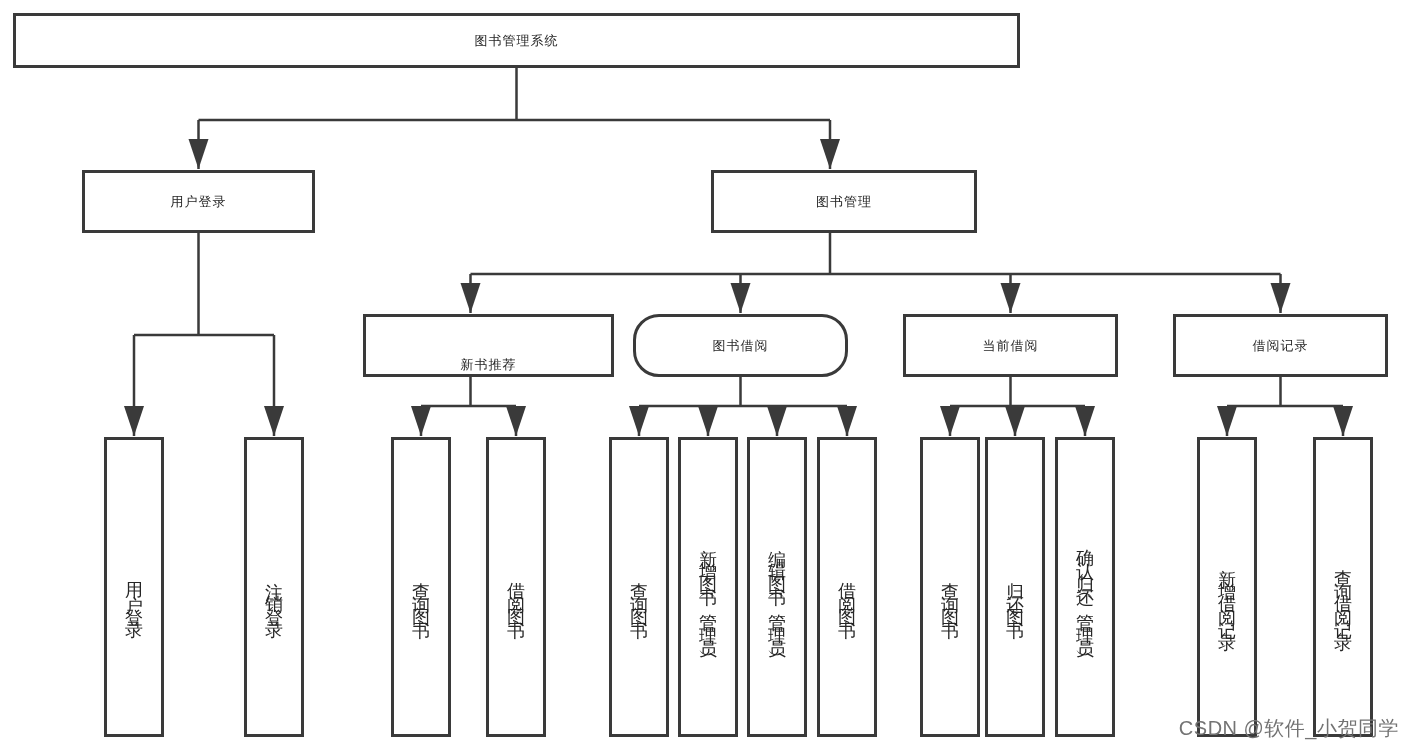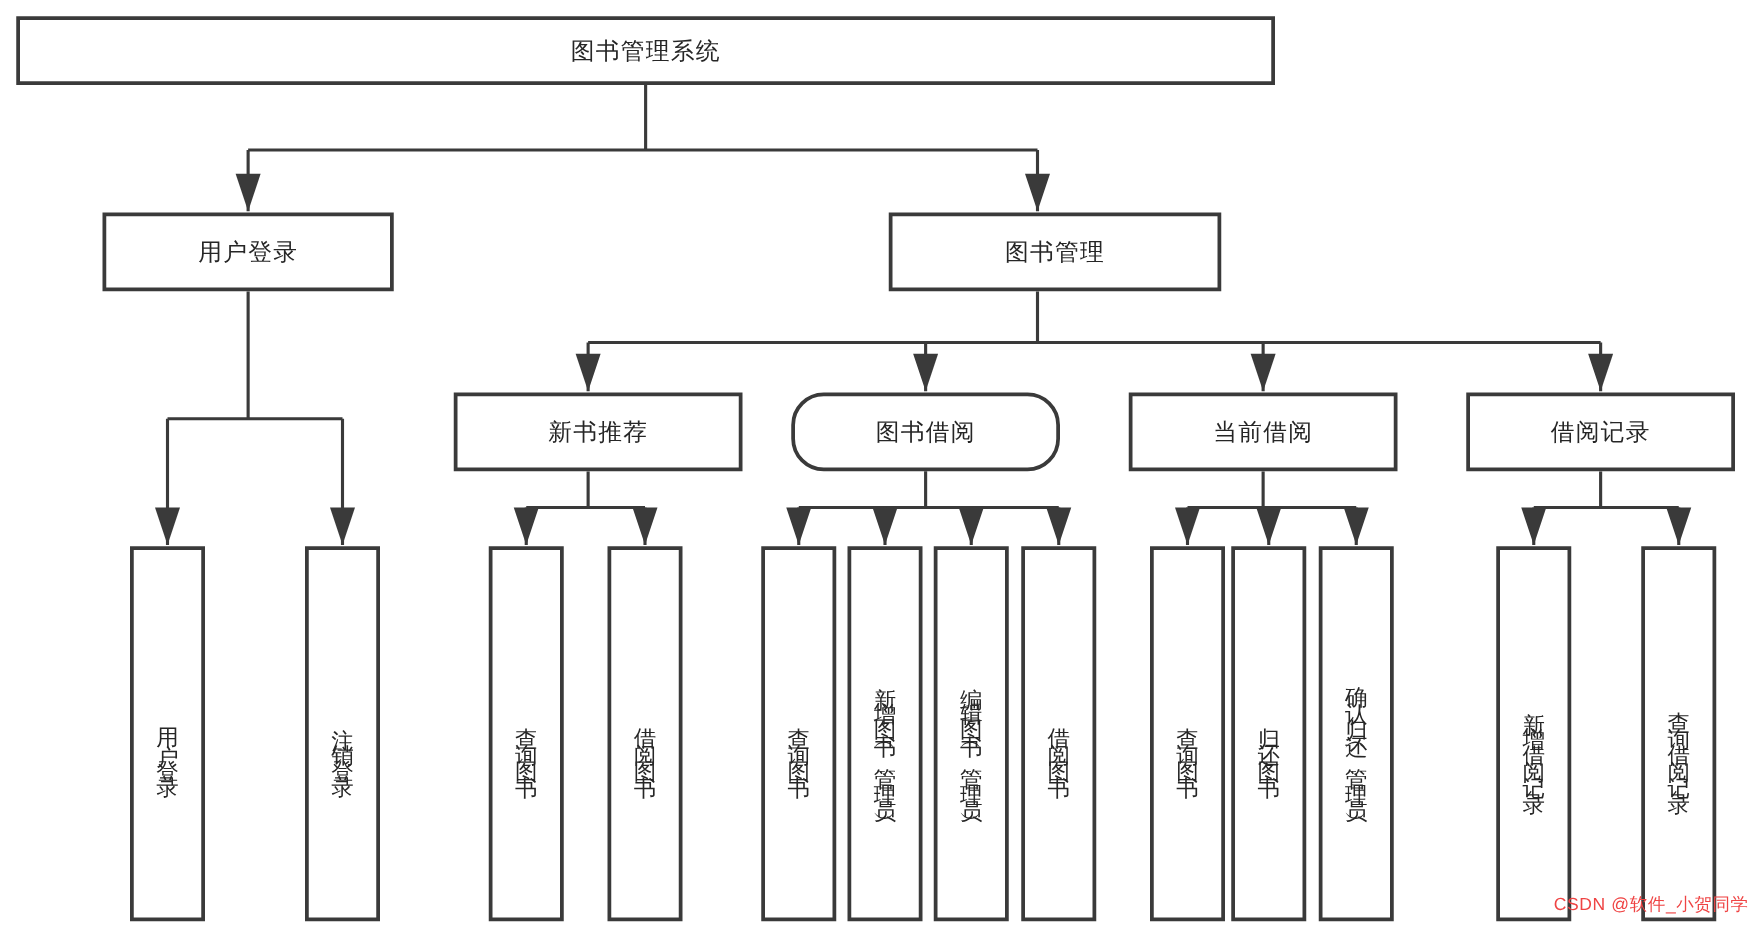--- a/index.html
+++ b/index.html
@@ -11,53 +11,53 @@
     overflow:hidden;
   }
   .wires{position:absolute;left:0;top:0;width:1405px;height:747px;}
   .node{
     position:absolute;
     box-sizing:border-box;
     background:#ffffff;
     border:3px solid #3a3a3a;
     display:flex;align-items:center;justify-content:center;
     color:#262626;
-    font-size:19px;
+    font-size:13px;
     letter-spacing:1px;
     text-align:center;
   }
   .node.v{font-size:18px;}
   .node.v .vtxt{
     writing-mode:vertical-rl;
     letter-spacing:13px;
     line-height:1;
     padding-top:13px; 
   }
   
   #b-root{left:13px;top:13px;width:1007px;height:55px;}
   
   #b-login{left:82px;top:170px;width:233px;height:63px;}
   #b-mgmt{left:711px;top:170px;width:266px;height:63px;}
   
-  #b-recommend{left:363px;top:314px;width:231px;height:63px;}
+  #b-recommend{left:363px;top:314px;width:251px;height:63px;align-items:flex-end;}
   #b-borrow{left:633px;top:314px;width:215px;height:63px;border-radius:26px;}
   #b-current{left:903px;top:314px;width:215px;height:63px;}
   #b-records{left:1173px;top:314px;width:215px;height:63px;}
   
   .leaf{top:437px;width:60px;height:300px;}
   #b-a1{left:104px;} #b-a2{left:244px;}
   #b-b1{left:391px;} #b-b2{left:486px;}
   #b-c1{left:609px;} #b-c2{left:678px;} #b-c3{left:747px;} #b-c4{left:817px;}
   #b-d1{left:920px;} #b-d2{left:985px;} #b-d3{left:1055px;}
   #b-e1{left:1197px;} #b-e2{left:1313px;}
   .watermark{
     position:absolute;
     right:6px;top:715px;
-    font-size:14px;
-    color:#ef4444;
+    font-size:20px;
+    color:#737373;
     letter-spacing:0.5px;
     z-index:10;
     white-space:nowrap;
   }
 </style>
 </head>
 <body>
 
 <div class="canvas">
 

